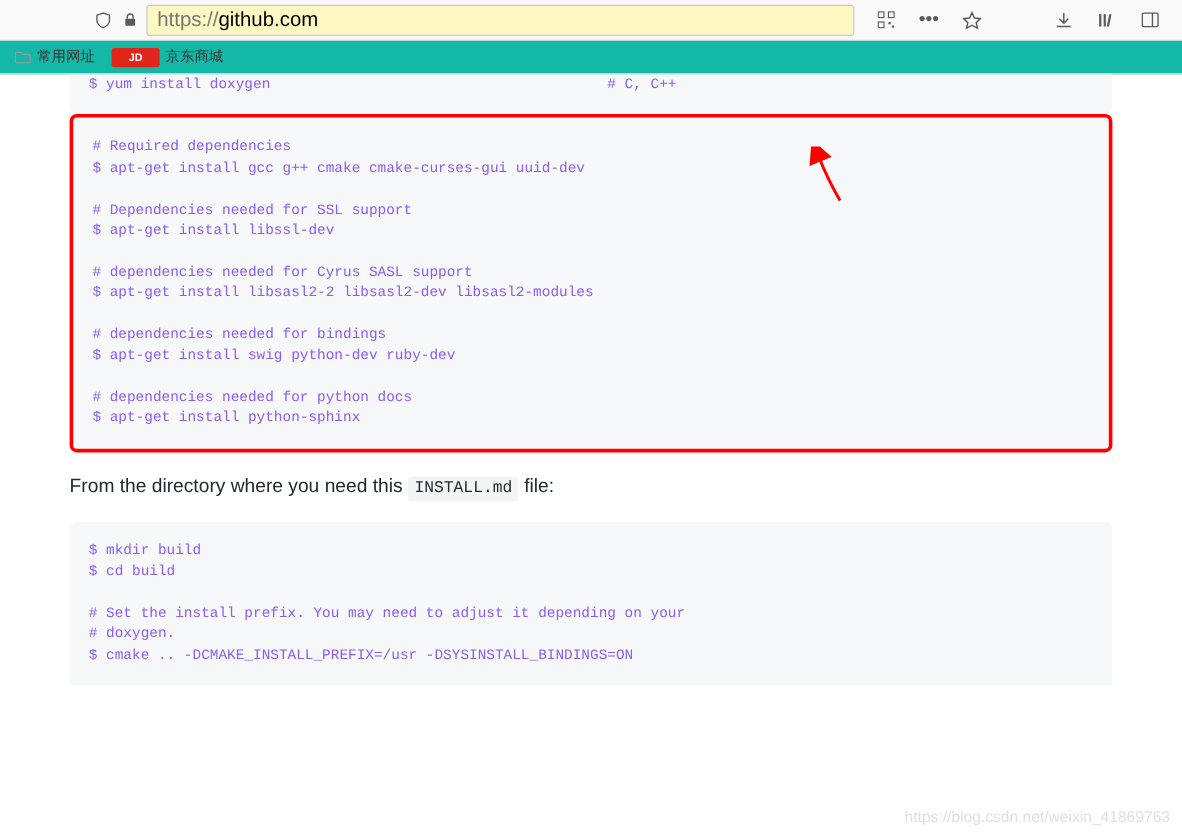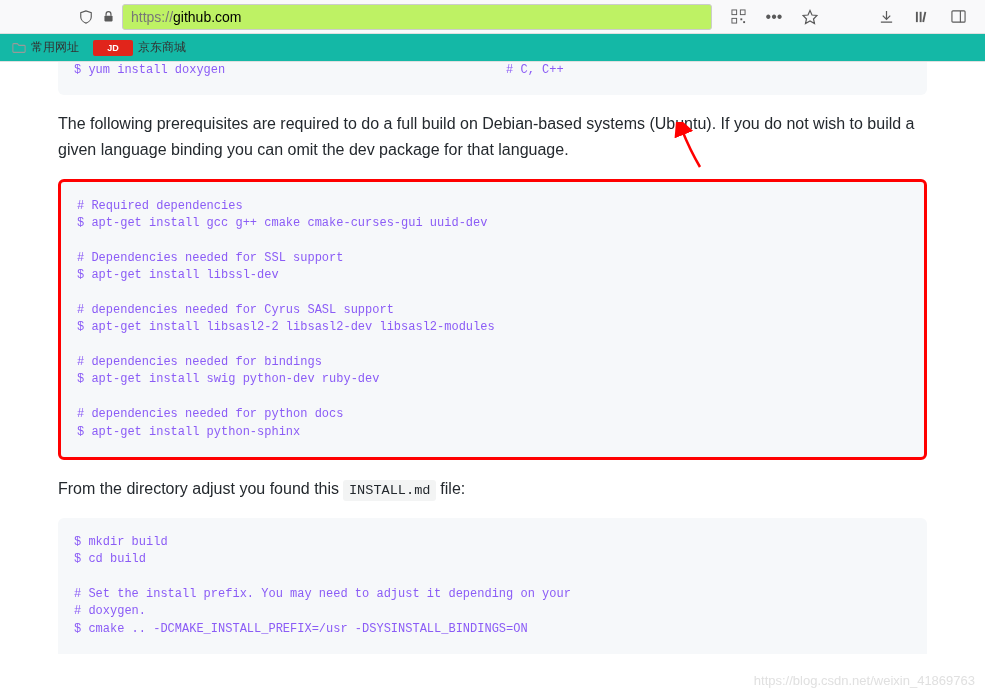--- a/index.html
+++ b/index.html
@@ -33,25 +33,25 @@
     .shield-icon, .lock-icon {
       width: 16px;
       height: 16px;
       display: flex;
       align-items: center;
       justify-content: center;
       color: #5a5a5a;
     }
     .url-bar {
       flex: 1;
-      background: #bef264;
+      background: #fef9c3;
       border: 1px solid #ccc;
       border-radius: 3px;
       padding: 3px 8px;
-      font-size: 14px;
+      font-size: 17px;
       color: #777;
       display: flex;
       align-items: center;
       max-width: 590px;
       height: 26px;
     }
     .url-protocol {
       color: #777;
     }
     .url-domain {
@@ -239,39 +239,38 @@
   </div>
   <div class="bookmark-item">
     <span class="jd-icon">JD</span>
     <span>京东商城</span>
   </div>
 </div>
 
 <div class="content">
   <div class="code-block code-block-top">$ yum install doxygen                                       # C, C++</div>
 
-  <p class="paragraph">The following prerequisites are required to do a full build on Debian-based systems (Ubuntu). If you do not wish to build a given language binding you can omit the dev package for that language.</p>
 
   <div class="code-block code-block-highlighted"># Required dependencies
 $ apt-get install gcc g++ cmake cmake-curses-gui uuid-dev
 
 # Dependencies needed for SSL support
 $ apt-get install libssl-dev
 
 # dependencies needed for Cyrus SASL support
 $ apt-get install libsasl2-2 libsasl2-dev libsasl2-modules
 
 # dependencies needed for bindings
 $ apt-get install swig python-dev ruby-dev
 
 # dependencies needed for python docs
 $ apt-get install python-sphinx</div>
 
   <p class="paragraph">
-    <span>From the directory adjust you found this </span><code class="inline-code">INSTALL.md</code><span> file:</span>
+    <span>From the directory where you need this </span><code class="inline-code">INSTALL.md</code><span> file:</span>
   </p>
 
   <div class="code-block code-block-bottom">$ mkdir build
 $ cd build
 
 # Set the install prefix. You may need to adjust it depending on your
 # doxygen.
 $ cmake .. -DCMAKE_INSTALL_PREFIX=/usr -DSYSINSTALL_BINDINGS=ON</div>
 </div>
 

